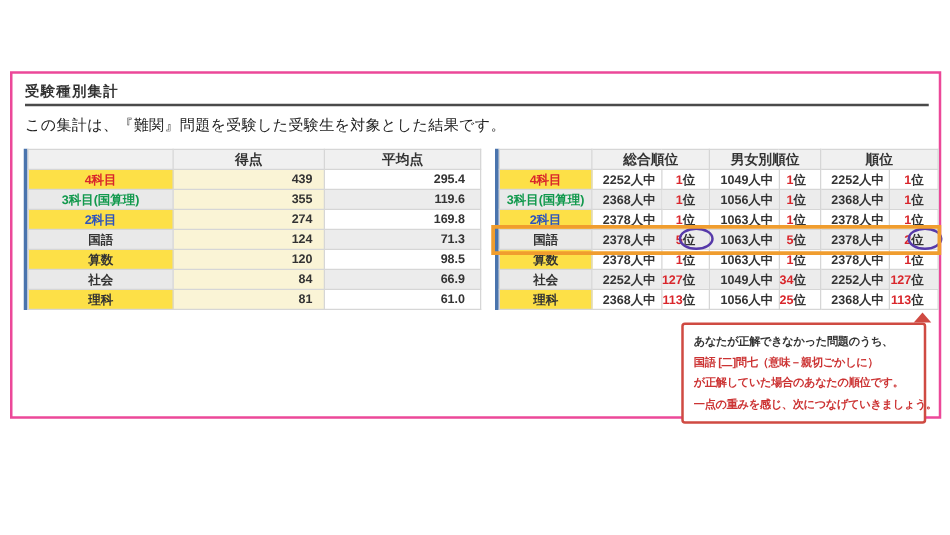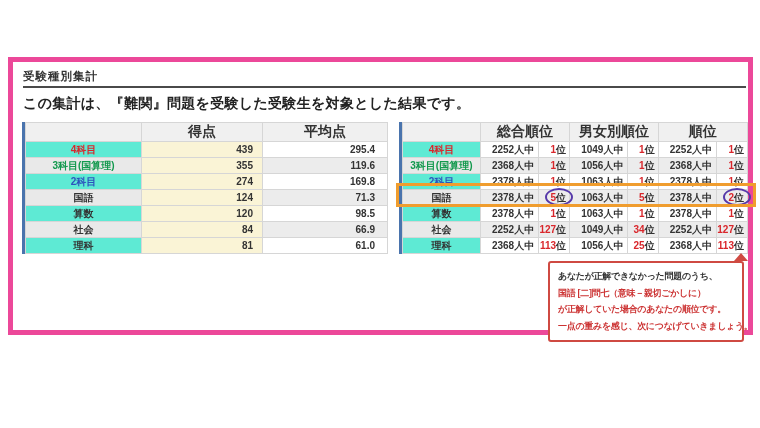--- a/index.html
+++ b/index.html
@@ -1,44 +1,44 @@
 <!DOCTYPE html>
 <html><head>
 <meta charset="utf-8">
 <style>
   * { margin:0; padding:0; box-sizing:border-box; }
   html,body { width:760px; height:428px; background:#ffffff;
     font-family:"Liberation Sans","DejaVu Sans",sans-serif; }
   body { position:relative; overflow:hidden; }
 
   .panel { position:absolute; left:8px; top:57px; width:745px; height:278px;
-    background:#fff; border:5px solid #ec4899; }
+    background:#fff; border:2px solid #ec4899; }
 
   .page-title { position:absolute; left:10px; top:7px; font-size:11.5px;
     font-weight:bold; color:#333; letter-spacing:1px; }
   .title-rule { position:absolute; left:10px; top:24px; width:723px;
     border-top:2px solid #4a4a4a; }
-  .page-desc { position:absolute; left:10px; top:33px; font-size:14px;
-    font-weight:bold; color:#222; letter-spacing:0.3px; }
+  .page-desc { position:absolute; left:10px; top:33px; font-size:12px;
+    font-weight:normal; color:#222; letter-spacing:0.3px; }
 
   .tbl-wrap { position:absolute; top:60px; border-left:3px solid #4a74ad; }
   .score-wrap { left:9px; }
   .rank-wrap  { left:386px; }
 
   table { border-collapse:collapse; table-layout:fixed; }
   td, th { border:1px solid #d6d6d6; height:16px; padding:0;
     font-size:10px; font-weight:bold; color:#333; white-space:nowrap; }
-  thead th { background:#f0f0f0; text-align:center; font-size:14px; }
-  tbody td.lbl { text-align:center; background:#5eead4; }
+  thead th { background:#f0f0f0; text-align:center; font-size:11px; }
+  tbody td.lbl { text-align:center; background:#fde047; }
   tbody tr:nth-child(even) td { background:#ececec; }
   tbody tr:nth-child(even) td.lbl { background:#e9e9e9; }
   td.score { background:#faf4d6 !important; text-align:right; padding-right:9px; }
   td.avg { text-align:right; padding-right:12px; }
   td.tot { text-align:right; padding-right:4px;margin-left:12px; }
-  td.pos { text-align:right; padding-right:3px; position:relative;margin-left:45px; }
+  td.pos { text-align:right; padding-right:11px; position:relative;margin-left:45px; }
   td.pos .rk { color:#d9262b; }
   .c-red { color:#d9262b !important; }
   .c-green { color:#12994d !important; }
   .c-blue { color:#2d53bd !important; }
 
   .circle { position:absolute; right:-4px; top:-2px; width:28px; height:18px;
     border:2.5px solid #5639a9; border-radius:50%; pointer-events:none; }
 
   .row-highlight { position:absolute; left:383px; top:121px; width:360px;
     height:24px; border:3px solid #f09d2e; pointer-events:none; }

